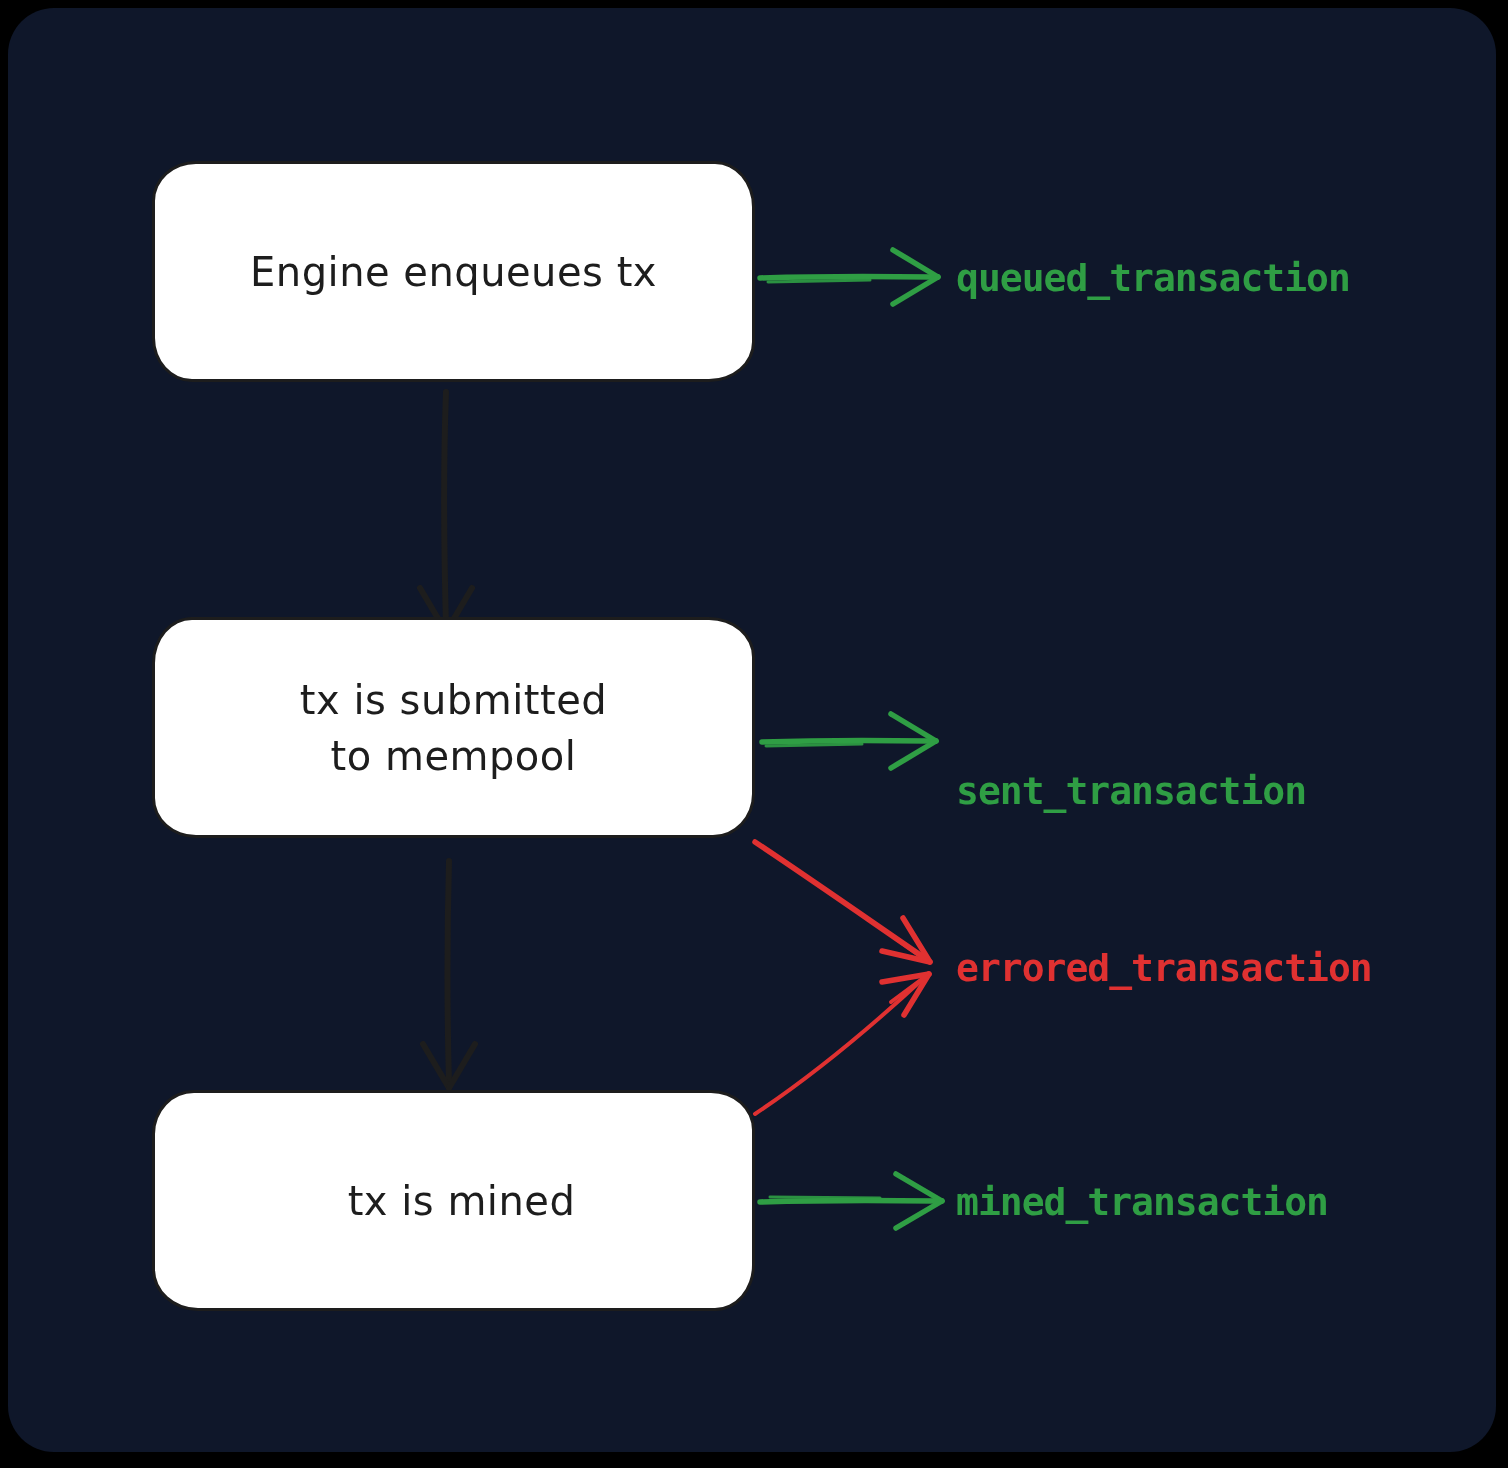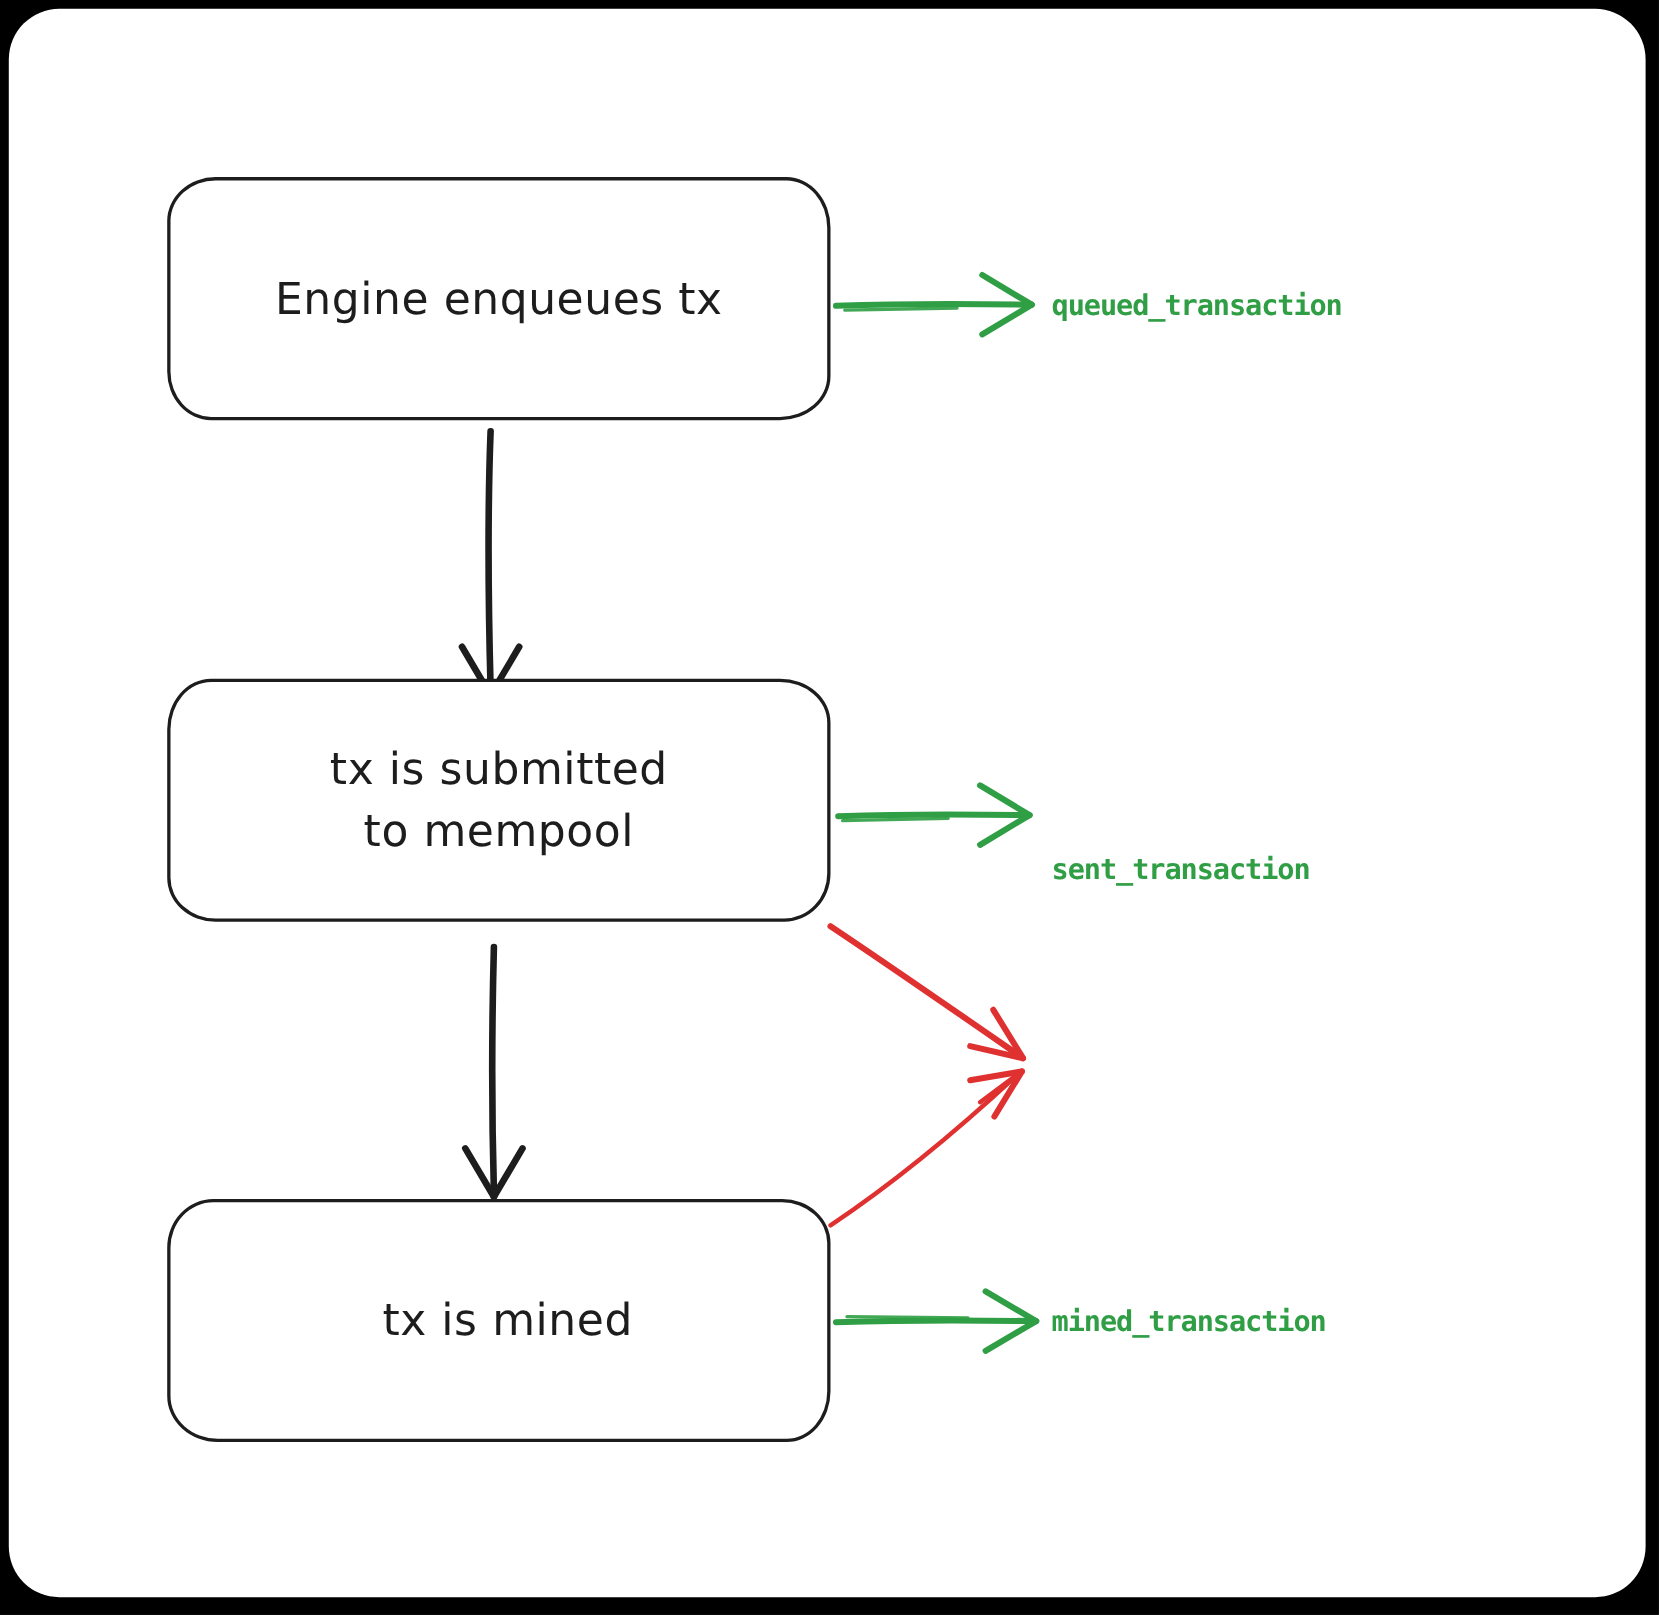--- a/index.html
+++ b/index.html
@@ -10,21 +10,21 @@
     background: #000000;
     overflow: hidden;
     font-family: "DejaVu Sans", sans-serif;
   }
   .stage {
     position: absolute;
     left: 8px;
     top: 8px;
     width: 1488px;
     height: 1444px;
-    background: #ffffff;
+    background: #0f172a;
     border-radius: 46px;
   }
   .arrows {
     position: absolute;
     left: -8px;
     top: -8px;
     width: 1508px;
     height: 1468px;
     pointer-events: none;
   }
@@ -49,21 +49,21 @@
   }
   .node-1 { top: 153px; }
   .node-2 { top: 609px; border-radius: 40px 46px 42px 44px / 46px 40px 44px 40px; }
   .node-3 { top: 1082px; border-radius: 42px 44px 40px 46px / 44px 40px 46px 42px; padding-left: 16px; }
   .evt {
     position: absolute;
     left: 948px;              
     transform: translateY(-50%);
     font-family: "DejaVu Sans Mono", monospace;
     font-weight: 700;
-    font-size: 26px;
+    font-size: 38px;
     letter-spacing: -1px;
     white-space: nowrap;
   }
   .evt-green { color: #2f9e44; }
   .evt-red   { color: #e03131; }
   .evt-1 { top: 270px; }
   .evt-2 { top: 735px; margin-top: 48px; }
   .evt-3 { top: 960px; }
   .evt-4 { top: 1194px; }
   .arrows path { fill: none; stroke-linecap: round; stroke-linejoin: round; }
@@ -138,16 +138,17 @@
   </div>
 
   <div class="node node-3">
     <span>tx is mined</span>
   </div>
 
   <div class="evt evt-green evt-1">queued_transaction</div>
 
   <div class="evt evt-green evt-2">sent_transaction</div>
 
+  <div class="evt evt-red evt-3">errored_transaction</div>
 
   <div class="evt evt-green evt-4">mined_transaction</div>
 
 </div>
 
 </body></html>

